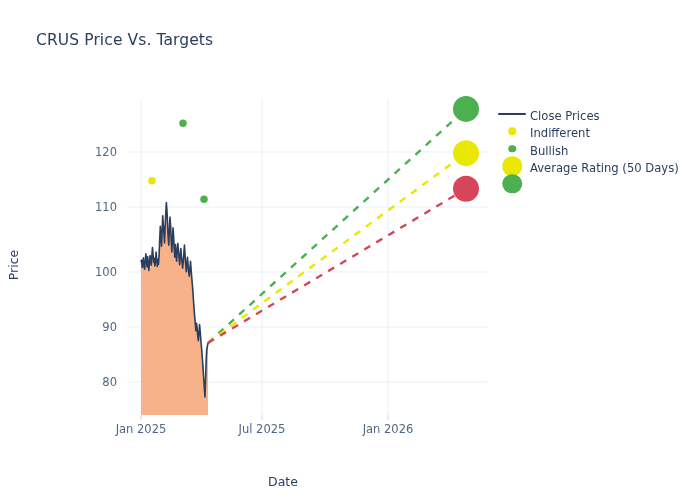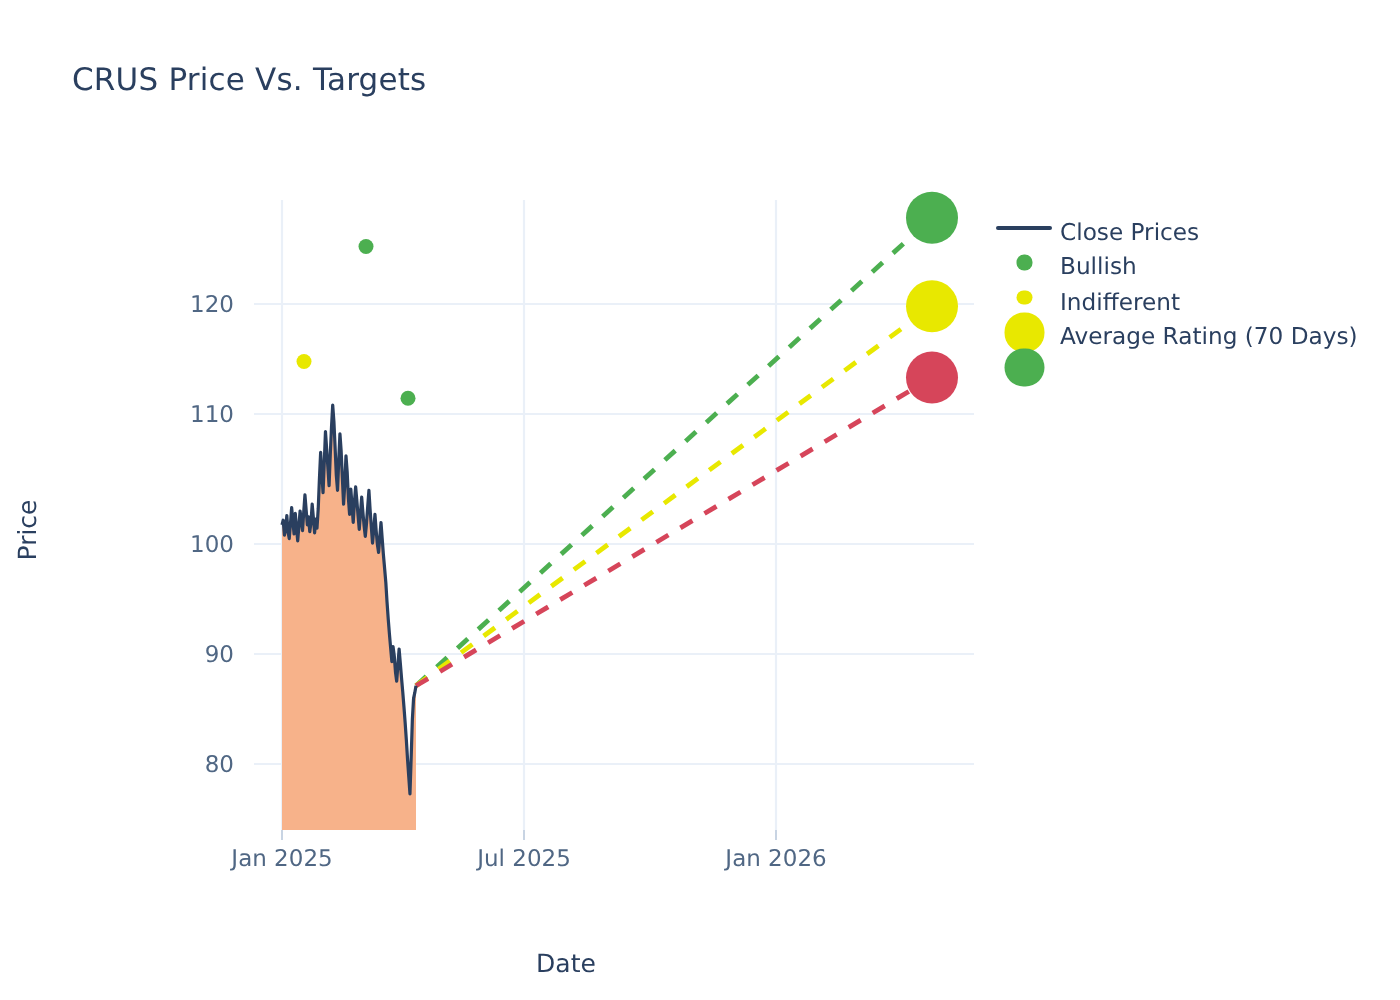--- a/index.html
+++ b/index.html
@@ -142,35 +142,35 @@
 
   <div class="legend-box" id="legend">
       <div class="legend-row">
         <span class="legend-sym">
           <span class="ln" style="background: rgb(42, 63, 95);"></span>
         </span>
         <span class="legend-label">Close Prices</span>
       </div>
       <div class="legend-row">
         <span class="legend-sym">
+          <span class="dot" style="background: rgb(232, 232, 0); width: 7.5px; height: 7.5px;"></span>
+        </span>
+        <span class="legend-label">Indifferent</span>
+      </div>
+      <div class="legend-row">
+        <span class="legend-sym">
           <span class="dot" style="background: rgb(76, 175, 80); width: 7.5px; height: 7.5px;"></span>
         </span>
         <span class="legend-label">Bullish</span>
       </div>
       <div class="legend-row">
         <span class="legend-sym">
-          <span class="dot" style="background: rgb(232, 232, 0); width: 7.5px; height: 7.5px;"></span>
-        </span>
-        <span class="legend-label">Indifferent</span>
-      </div>
-      <div class="legend-row">
-        <span class="legend-sym">
           <span class="dot" style="background: rgb(232, 232, 0); width: 19.5px; height: 19.5px;"></span>
         </span>
-        <span class="legend-label">Average Rating (70 Days)</span>
+        <span class="legend-label">Average Rating (50 Days)</span>
       </div>
       <div class="legend-row">
         <span class="legend-sym">
           <span class="dot" style="background: rgb(76, 175, 80); width: 19.5px; height: 19.5px;"></span>
         </span>
       </div>
     </div>
 
 </div>
 

